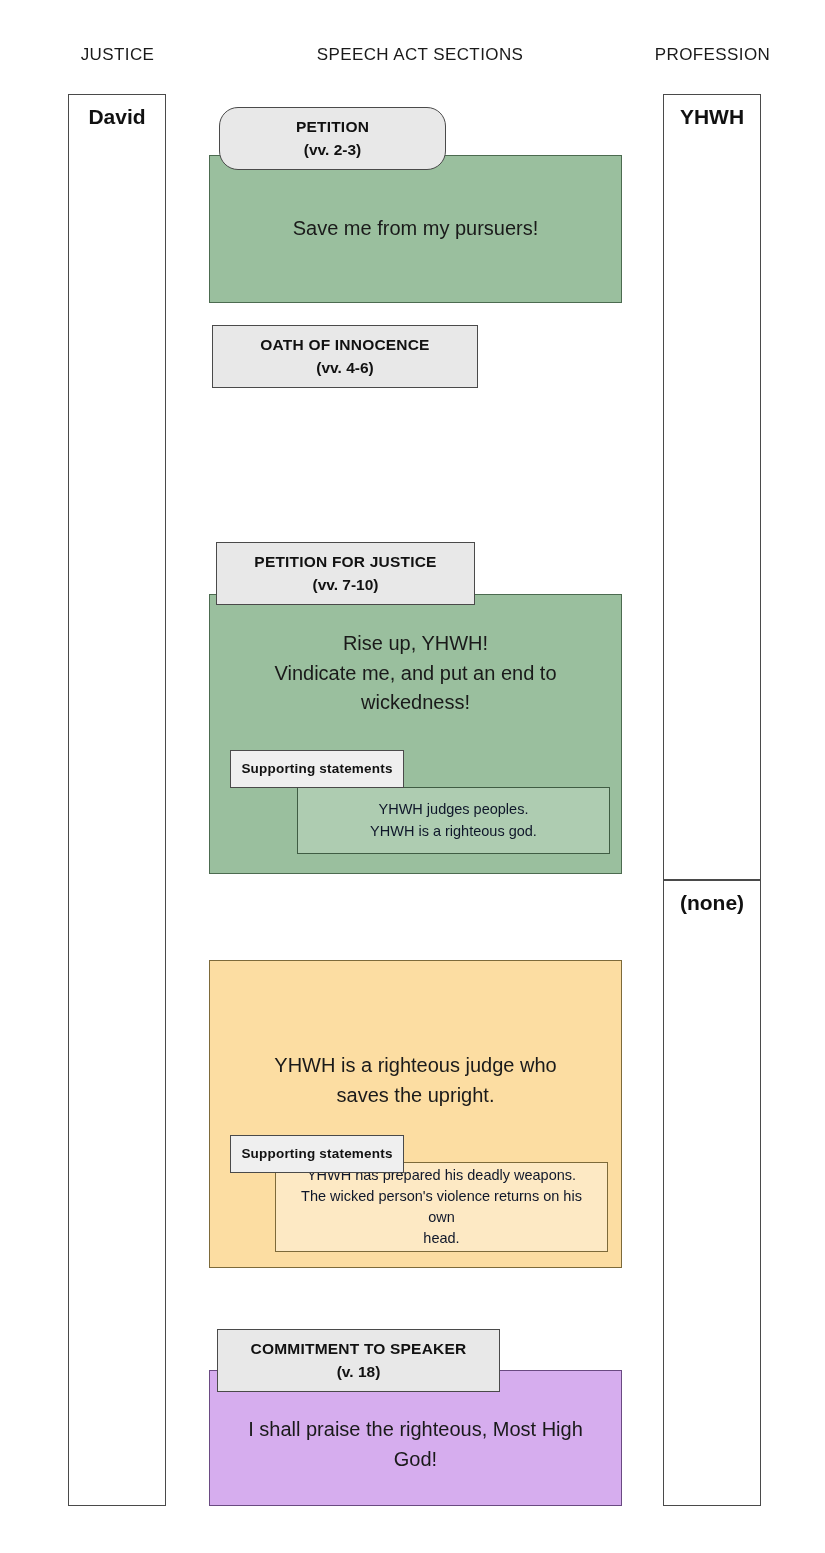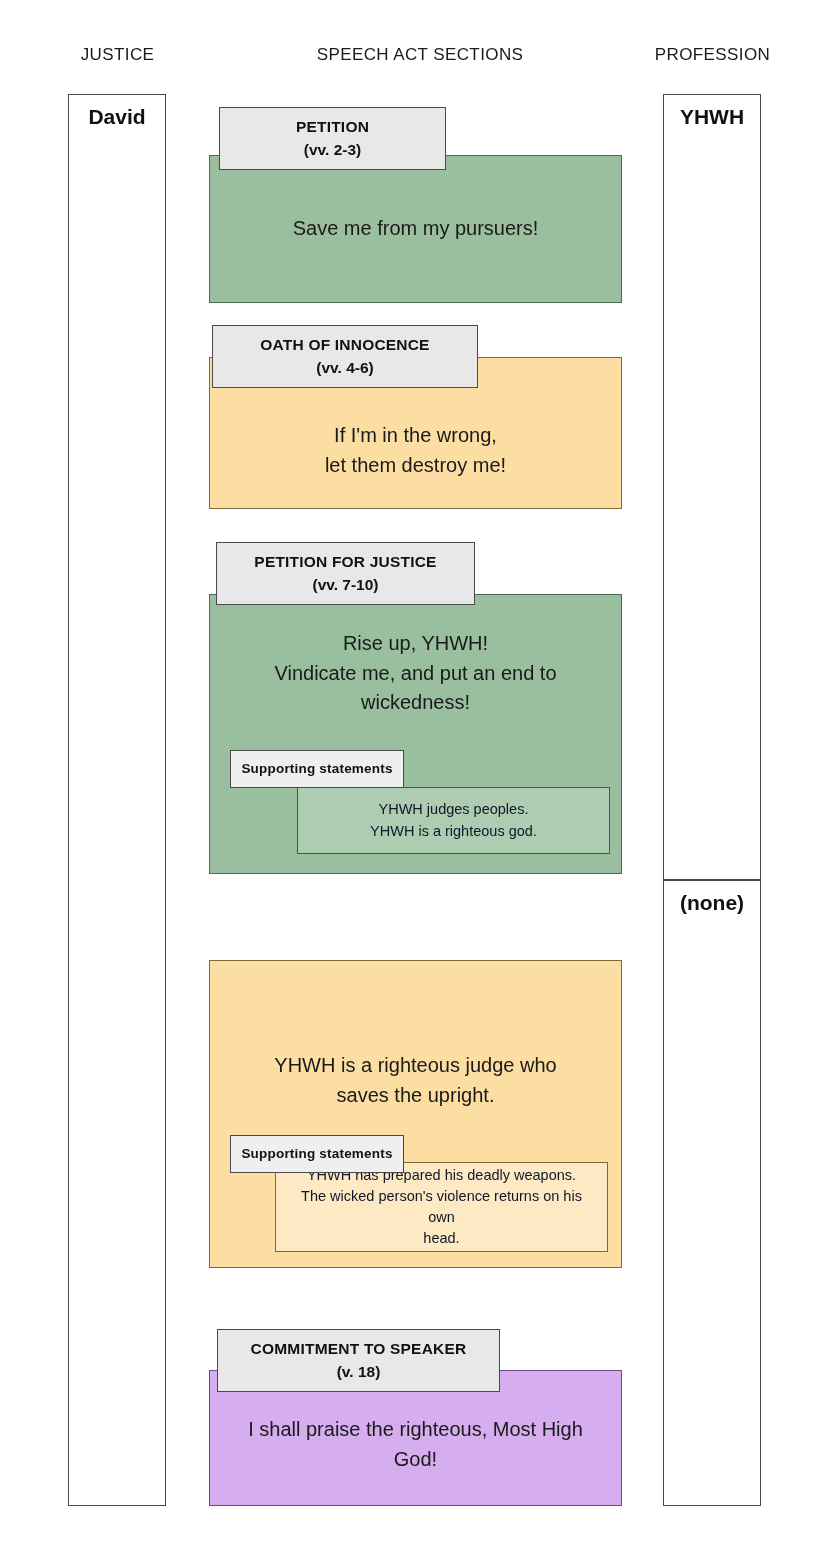--- a/index.html
+++ b/index.html
@@ -160,29 +160,25 @@
   <div class="side-col" id="addressee-col-yhwh">
     <div class="side-col-label">YHWH</div>
   </div>
   <div class="side-col" id="addressee-col-none">
     <div class="side-col-label">(none)</div>
   </div>
 
   <div class="section-body green" style="left:209px; top:155px; width:413px; height:148px;">
     <div class="body-text">Save me from my pursuers!</div>
   </div>
-  <div class="tab-plate" style="left:219px; top:107px; width:227px; height:63px;">
+  <div class="tab-plate" style="left:219px; top:107px; width:227px; height:63px;border-radius:19px;">
     <div class="tab-title">PETITION</div>
     <div class="tab-verses">(vv. 2-3)</div>
   </div>
 
-  <div class="section-body orange" style="left:209px; top:357px; width:413px; height:152px;">
-    <div class="body-text" style="padding-top:36px;">If I'm in the wrong,
-let them destroy me!</div>
-  </div>
   <div class="tab-plate" style="left:212px; top:325px; width:266px; height:63px;">
     <div class="tab-title">OATH OF INNOCENCE</div>
     <div class="tab-verses">(vv. 4-6)</div>
   </div>
 
   <div class="section-body green has-support" style="left:209px; top:594px; width:413px; height:280px;">
     <div class="body-text" style="top:34px;">Rise up, YHWH!
 Vindicate me, and put an end to
 wickedness!</div>
   </div>

